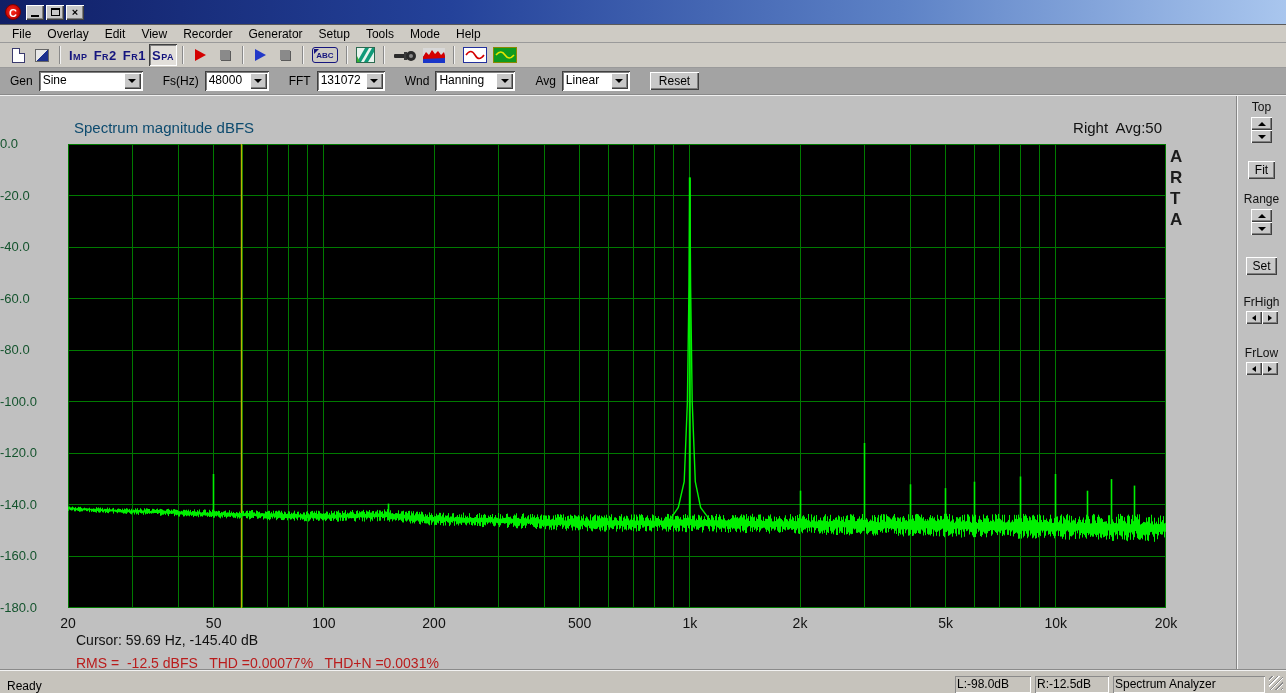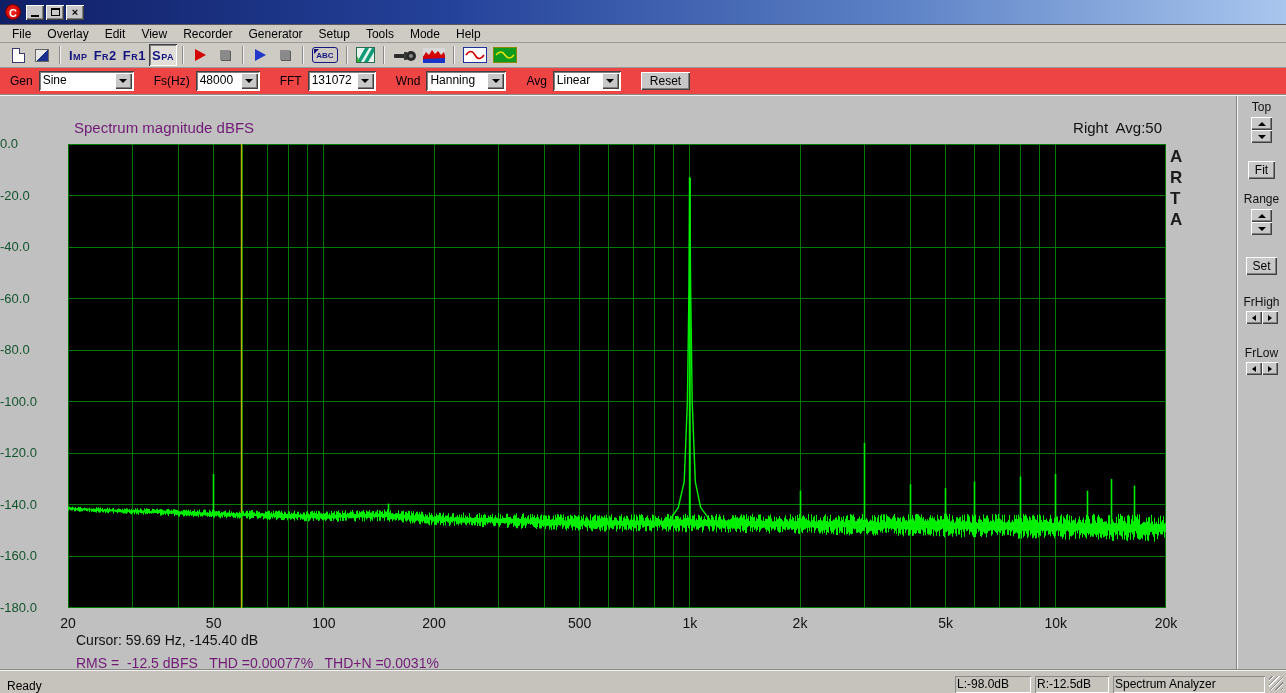--- a/index.html
+++ b/index.html
@@ -47,47 +47,47 @@
   .newfile::after { content:""; position:absolute; right:-1px; top:-1px; width:5px; height:5px;
     background:#cecbc4; border-left:1px solid #3a3a6e; border-bottom:1px solid #3a3a6e; }
   .overlay-ic { width:14px; height:13px; background:linear-gradient(135deg,#e8e8e8 50%,#1b2f8e 50%); border:1px solid #666; }
   .abc-ic { width:26px; height:16px; border:1px solid #15157e; border-radius:3px; position:relative;
     display:flex; align-items:center; justify-content:center; }
   .abc-ic span { color:#15157e; font-size:8px; font-weight:bold; }
   .abc-ic::before { content:""; position:absolute; left:1px; top:1px; width:0; height:0;
     border-top:5px solid #15157e; border-right:5px solid transparent; }
 
   
-  .controlbar { height:27px; background:#ef4444; display:flex; align-items:center; padding-left:10px;
+  .controlbar { height:27px; background:#a3a3a3; display:flex; align-items:center; padding-left:10px;
     border-bottom:1px solid #8a8a8a; }
   .ctl-label { margin-right:6px; }
   .combo { height:20px; background:#fff; display:flex; align-items:stretch; margin-right:20px;
     box-shadow:inset 1px 1px 0 #404040, inset -1px -1px 0 #ffffff, inset 2px 2px 0 #808080; }
   .combo-value { flex:1; padding:2px 4px 0 4px; font-size:12px; white-space:nowrap; overflow:hidden; }
   .combo-arrow { width:17px; margin:2px; background:#c8c8c8; display:flex; align-items:center; justify-content:center;
     box-shadow:inset 1px 1px 0 #ffffff, inset -1px -1px 0 #404040, inset -2px -2px 0 #808080; }
   .arr-dn { width:0; height:0; border-left:4px solid transparent; border-right:4px solid transparent; border-top:4px solid #000; }
   .btn3d { background:#c8c8c8; padding:2px 9px; font-size:12px;
     box-shadow:inset 1px 1px 0 #ffffff, inset -1px -1px 0 #404040, inset -2px -2px 0 #808080; }
 
   
   .workspace { position:absolute; top:95px; left:0; width:1286px; height:574px; background:#c0c0c0;
     border-top:1px solid #f0f0f0; display:flex; }
   #graph-area { position:relative; width:1236px; height:574px; }
-  .plot-title { position:absolute; left:74px; top:23px; font-size:15px; color:#701a75; }
+  .plot-title { position:absolute; left:74px; top:23px; font-size:15px; color:#0c4a6e; }
   .plot-avg { position:absolute; right:74px; top:23px; font-size:15px; color:#111; white-space:pre; }
   #plot { position:absolute; left:68px; top:48px; width:1098px; height:464px; background:#000; }
   #plot svg { display:block; }
   .watermark { position:absolute; left:1170px; top:50px; width:13px; font-size:17px; font-weight:bold;
     line-height:21px; color:#1c1c1c; word-break:break-all; }
   .xtick { position:absolute; width:44px; text-align:center; font-size:14px; color:#111; top:519px; }
   .ytick { position:absolute; width:62px; text-align:left; font-size:13px; color:#14532d; left:0; }
   .freq-label { position:absolute; left:68px; top:540px; width:1098px; text-align:right; font-size:14px; color:#111; }
   .cursor-readout { position:absolute; left:76px; top:536px; font-size:14px; color:#111; white-space:pre; }
-  .rms-readout { position:absolute; left:76px; top:559px; font-size:14px; color:#701a75; white-space:pre; }
+  .rms-readout { position:absolute; left:76px; top:559px; font-size:14px; color:#b91c1c; white-space:pre; }
 
   
   #side-panel { width:50px; height:574px; background:#c0c0c0; border-left:1px solid #868686;
     box-shadow:inset 1px 0 0 #f2f2f2; display:flex; flex-direction:column; align-items:center; }
   .sp-label { font-size:12px; color:#111; }
   .spin { display:flex; flex-direction:column; }
   .spin-btn { width:21px; height:13px; background:#c8c8c8; display:flex; align-items:center; justify-content:center;
     box-shadow:inset 1px 1px 0 #ffffff, inset -1px -1px 0 #404040, inset -2px -2px 0 #808080; }
   .tri-up { width:0; height:0; border-left:4px solid transparent; border-right:4px solid transparent; border-bottom:4px solid #000; }
   .tri-dn { width:0; height:0; border-left:4px solid transparent; border-right:4px solid transparent; border-top:4px solid #000; }
@@ -214,21 +214,21 @@
   <div class="tb-btn">
     <svg width="24" height="16">
       <rect x="0.5" y="0.5" width="23" height="15" fill="#0f9a20" stroke="#8a8a00"></rect>
       <path d="M3 8 Q 8 2, 12 8 T 21 8" fill="none" stroke="#e6e600" stroke-width="1.6"></path>
     </svg>
   </div>
 </div>
 
 <div class="controlbar">
   <span class="ctl-label">Gen</span>
-  <div class="combo" style="width:95px">
+  <div class="combo" style="width:104px">
     <span class="combo-value">Sine</span>
     <span class="combo-arrow">
         <span class="arr-dn"></span>
       </span>
   </div>
   <span class="ctl-label">Fs(Hz)</span>
   <div class="combo" style="width:64px">
     <span class="combo-value">48000</span>
     <span class="combo-arrow">
         <span class="arr-dn"></span>

